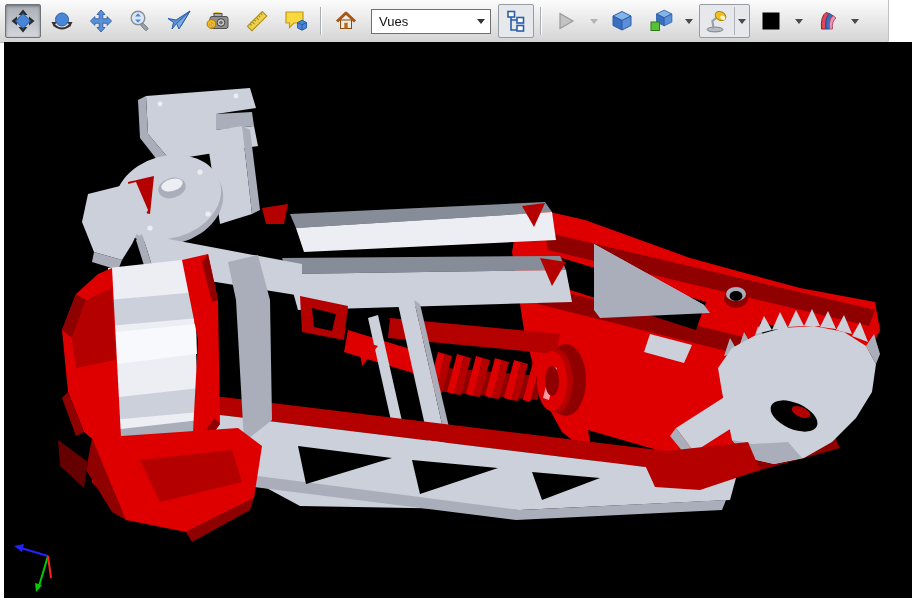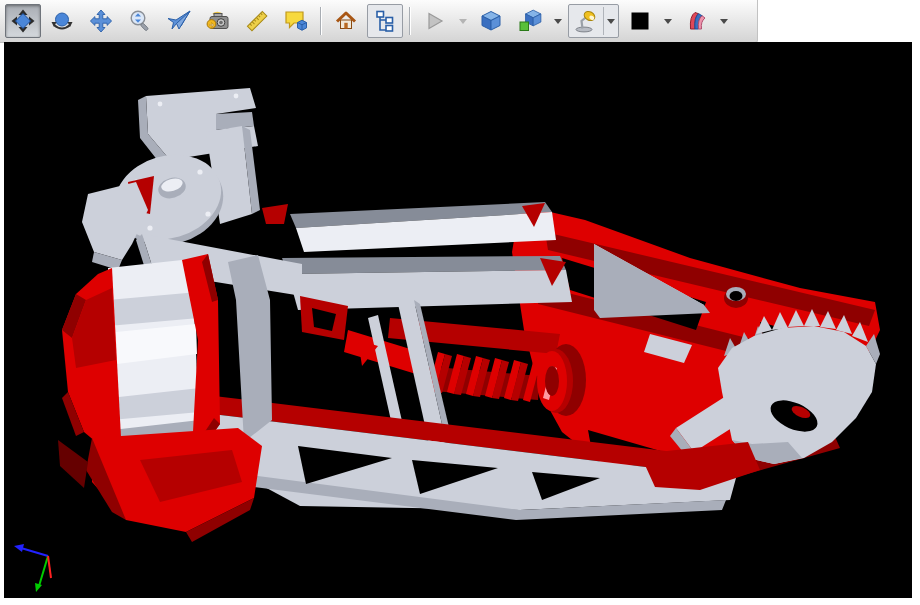--- a/index.html
+++ b/index.html
@@ -168,20 +168,24 @@
     <div class="tb-btn">
       <span>
         <svg width="24" height="24" viewBox="0 0 24 24">
           <rect x="6.5" y="11" width="11" height="8.5" fill="#f0e8d8" stroke="#8a4a10"></rect>
           <path d="M3 12.5 L12 4 21 12.5" fill="none" stroke="#a85614" stroke-width="3" stroke-linejoin="round"></path>
           <rect x="10.3" y="13.8" width="3.4" height="5.7" fill="#b86820"></rect>
         </svg>
       </span>
     </div>
 
+    <div class="combo">
+      <span class="combo-label">Vues</span>
+      <span class="caret"></span>
+    </div>
 
     <div class="tb-btn pressed-light">
       <span>
         <svg width="24" height="24" viewBox="0 0 24 24">
           <g stroke="#2a5fa8" fill="#ffffff" stroke-width="1.6">
             <path d="M7 8 v13 h6 M7 11 h6" fill="none"></path>
             <rect x="4" y="2.5" width="6.5" height="5.5"></rect>
             <rect x="13" y="8.5" width="6.5" height="5.5"></rect>
             <rect x="13" y="16.5" width="6.5" height="5.5"></rect>
           </g>

